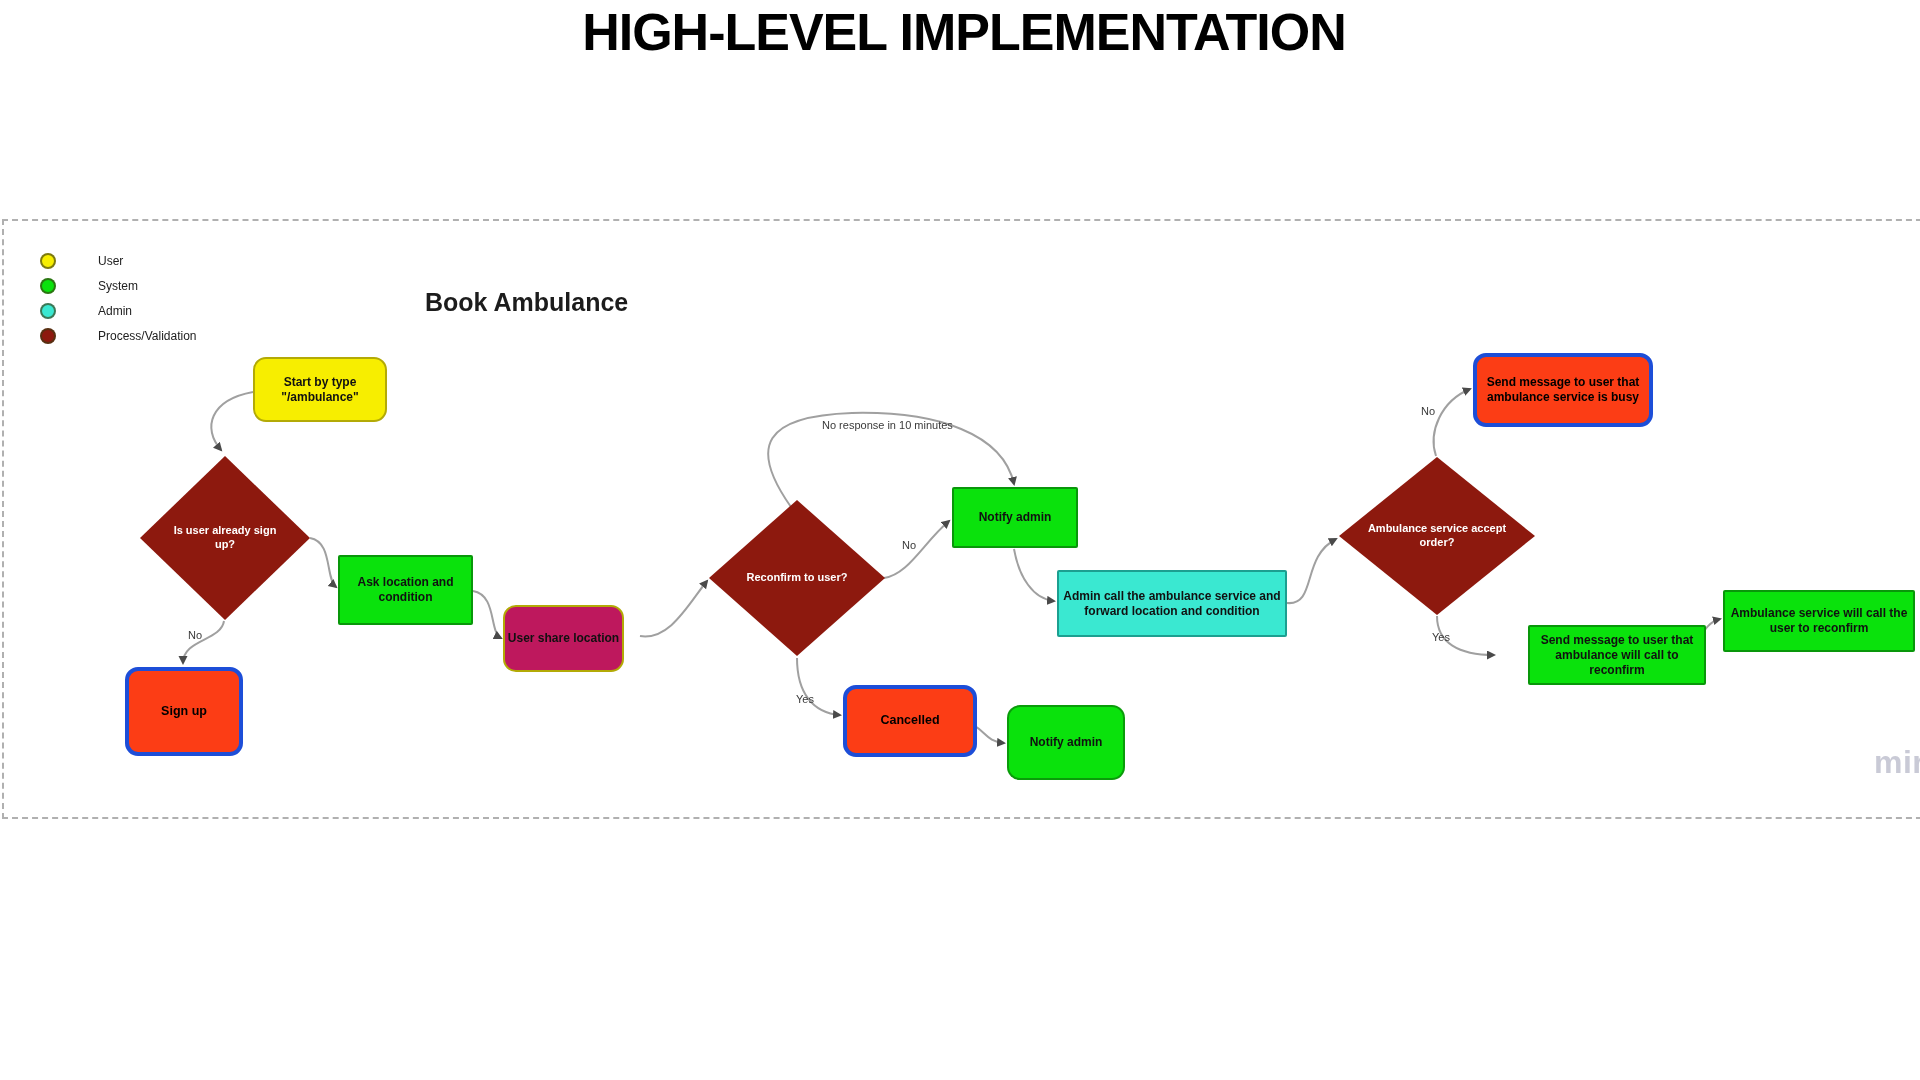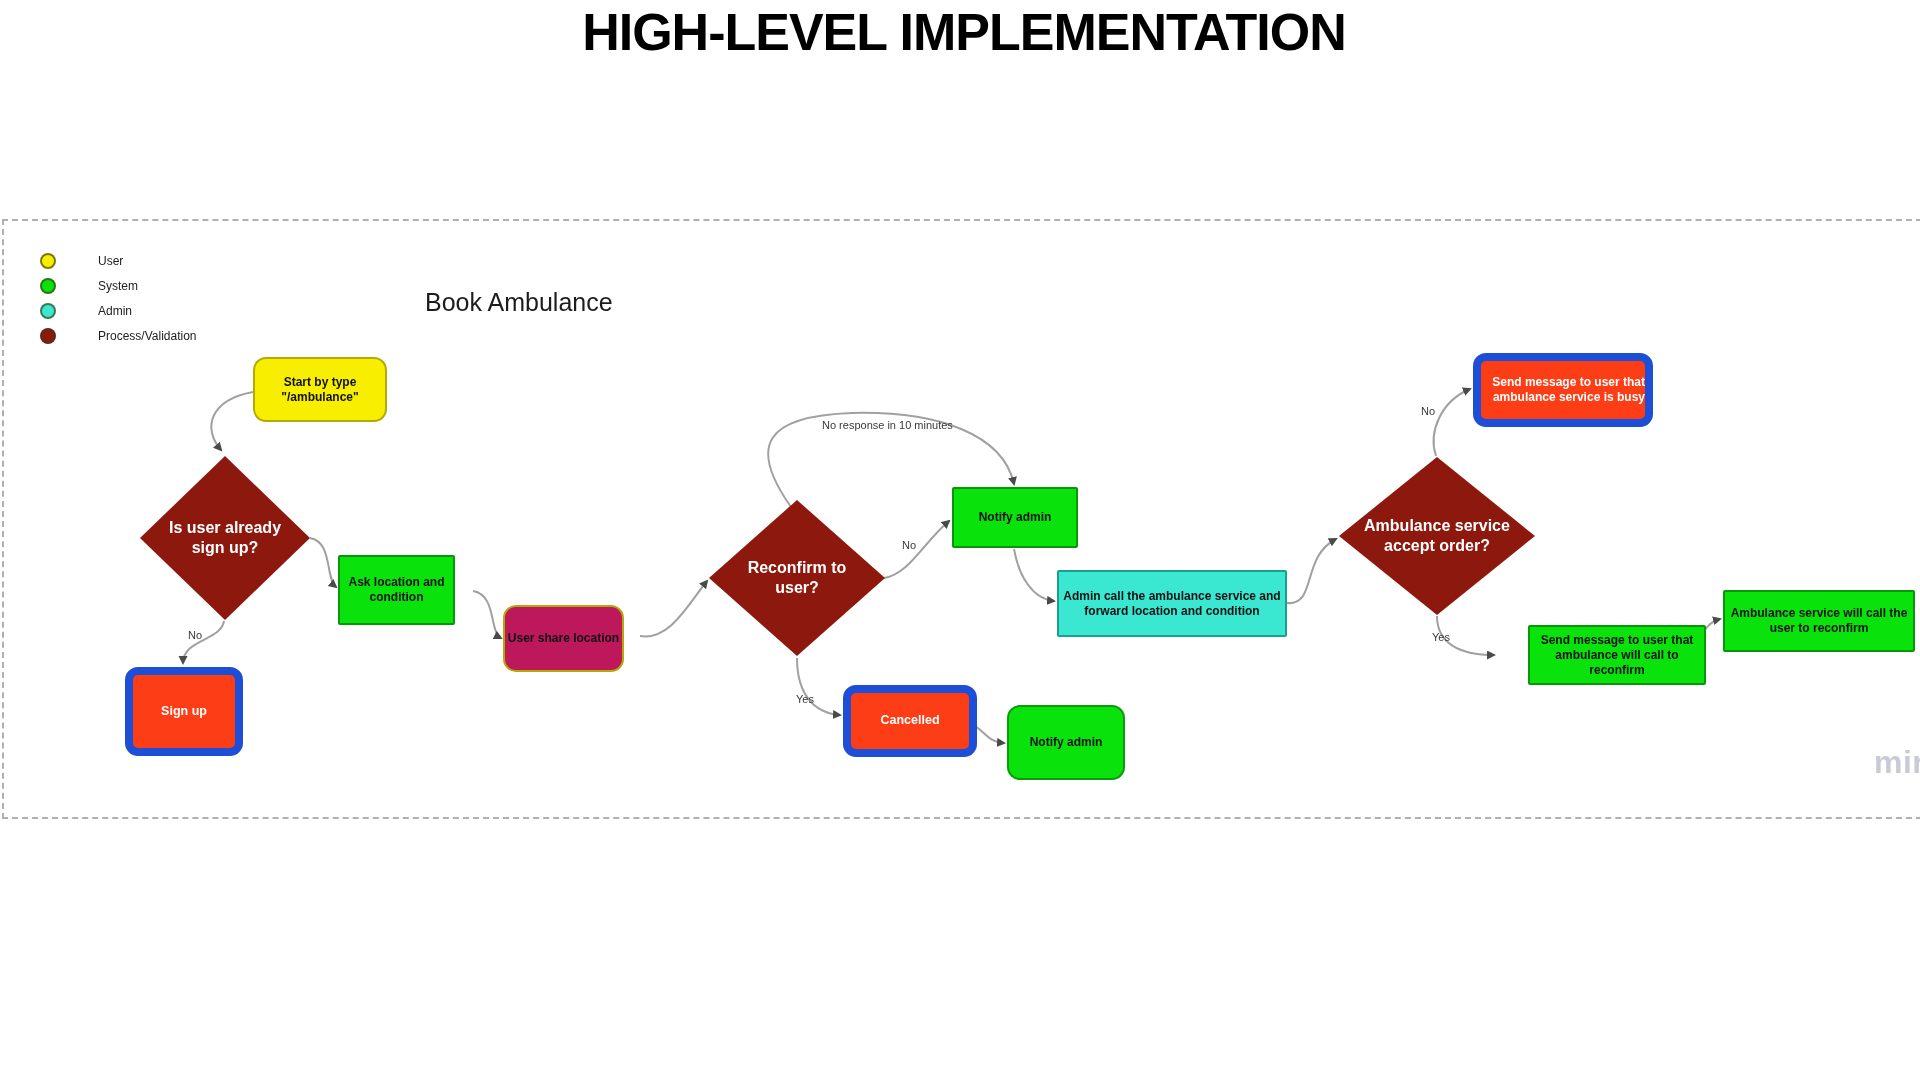--- a/index.html
+++ b/index.html
@@ -15,34 +15,34 @@
     position:absolute;left:2px;top:219px;width:1940px;height:600px;
     border:2px dashed #b0b0b0;border-right:none;box-sizing:border-box;
   }
   .legend{position:absolute;left:40px;top:253px;}
   .legend-row{display:flex;align-items:center;margin-bottom:9px;gap:30px;}
   .legend-dot{
     width:16px;height:16px;border-radius:50%;border:2px solid rgba(60,60,20,0.65);
     box-sizing:border-box;margin-right:12px;flex:0 0 auto;
   }
   .legend-label{font-size:12px;color:#222;}
-  .board-title{position:absolute;left:425px;top:288px;font-size:25px;font-weight:400;color:#1c1c1c;}
+  .board-title{position:absolute;left:425px;top:288px;font-size:25px;font-weight:700;color:#1c1c1c;}
   .node{
     position:absolute;display:flex;align-items:center;justify-content:center;
     text-align:center;box-sizing:border-box;line-height:1.25;color:#111;
   }
   .rect{border-radius:2px;border:2px solid rgba(10,90,10,0.55);font-size:12px;font-weight:600;}
   .rect.cyan{border-color:rgba(8,110,100,0.6);}
   .rounded{border-radius:13px;font-size:12px;font-weight:600;}
   .rounded.yellow{border:2px solid #b3aa06;}
-  .rounded.orange{border:8px solid #1d4ed8;color:#ffffff;text-align:right;}
+  .rounded.orange{border:4px solid #1d4ed8;color:#000000;}
   .rounded.green{border:2px solid rgba(10,110,10,0.6);}
   .diamond{
     clip-path:polygon(50% 0,100% 50%,50% 100%,0 50%);
-    color:#fff;font-size:16px;font-weight:600;padding:0 24px;
+    color:#fff;font-size:11px;font-weight:600;padding:0 24px;
   }
   .edge-label{position:absolute;font-size:11px;color:#3a3a3a;white-space:nowrap;}
   svg.wires{position:absolute;left:0;top:0;}
   .watermark{
     position:absolute;left:1874px;top:744px;font-size:32px;font-weight:700;
     color:#c9cad6;letter-spacing:0.5px;
   }
 </style>
 </head>
 <body>
@@ -95,21 +95,21 @@
     <path d="M 960,721 C 987,726 982,741 1004,743" marker-end="url(#arrow)"></path>
   </g>
 </svg>
 
 <div class="node rounded yellow" style="left: 253px; top: 357px; width: 134px; height: 65px; background: rgb(247, 238, 0);">Start by type "/ambulance"</div>
 
 <div class="node diamond" style="left: 140px; top: 456px; width: 170px; height: 164px; background: rgb(141, 25, 14);">Is user already sign up?</div>
 
 <div class="node rounded orange" style="left: 125px; top: 667px; width: 118px; height: 89px; font-size: 12.5px; background: rgb(252, 61, 21);">Sign up</div>
 
-<div class="node rect" style="left: 338px; top: 555px; width: 117px; height: 70px; background: rgb(10, 226, 12);">Ask location and condition</div>
+<div class="node rect" style="left: 338px; top: 555px; width: 135px; height: 70px; background: rgb(10, 226, 12);">Ask location and condition</div>
 
 <div class="node rounded yellow" style="left: 503px; top: 605px; width: 121px; height: 67px; background: #be185d;">User share location</div>
 
 <div class="node diamond" style="left: 709px; top: 500px; width: 176px; height: 156px; background: rgb(141, 25, 14);">Reconfirm to user?</div>
 
 <div class="node rect" style="left: 952px; top: 487px; width: 126px; height: 61px; background: rgb(10, 226, 12);">Notify admin</div>
 
 <div class="node rect cyan" style="left: 1057px; top: 570px; width: 230px; height: 67px; background: rgb(58, 232, 209);">Admin call the ambulance service and forward location and condition</div>
 
 <div class="node diamond" style="left: 1339px; top: 457px; width: 196px; height: 158px; background: rgb(141, 25, 14);">Ambulance service accept order?</div>

